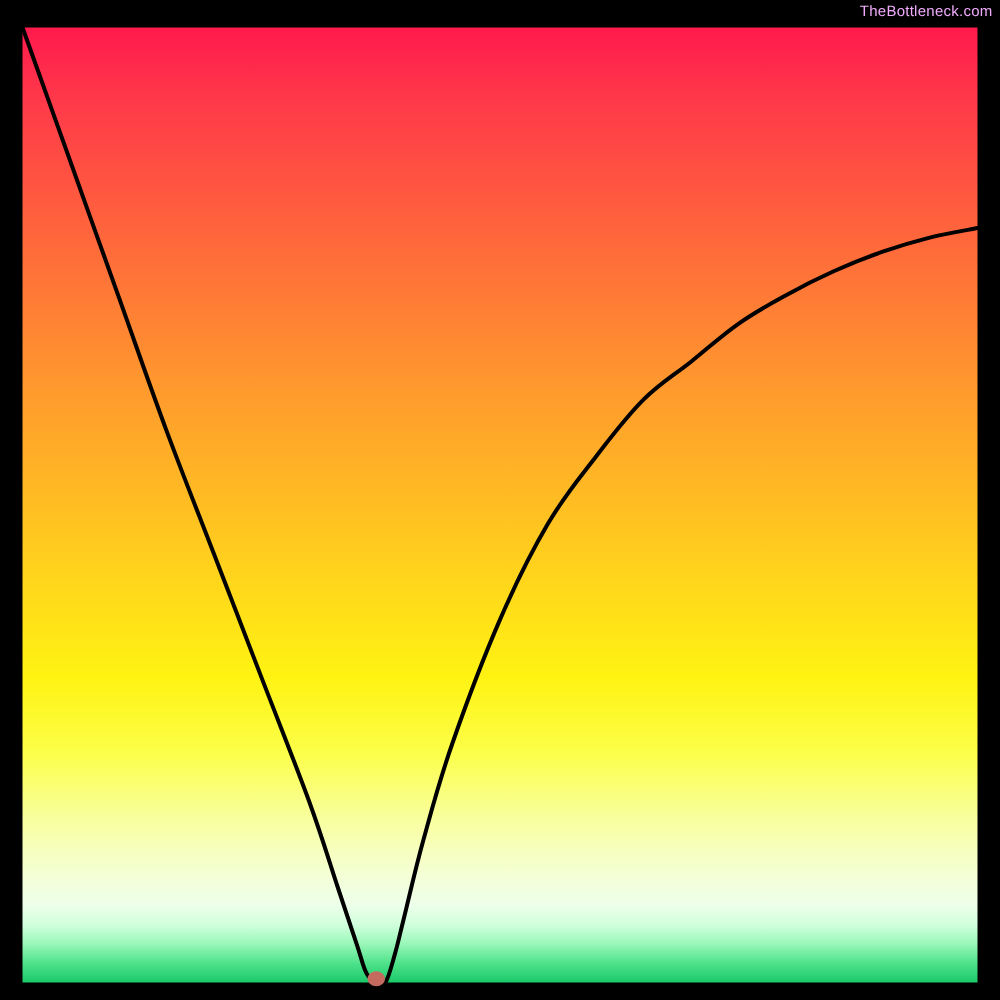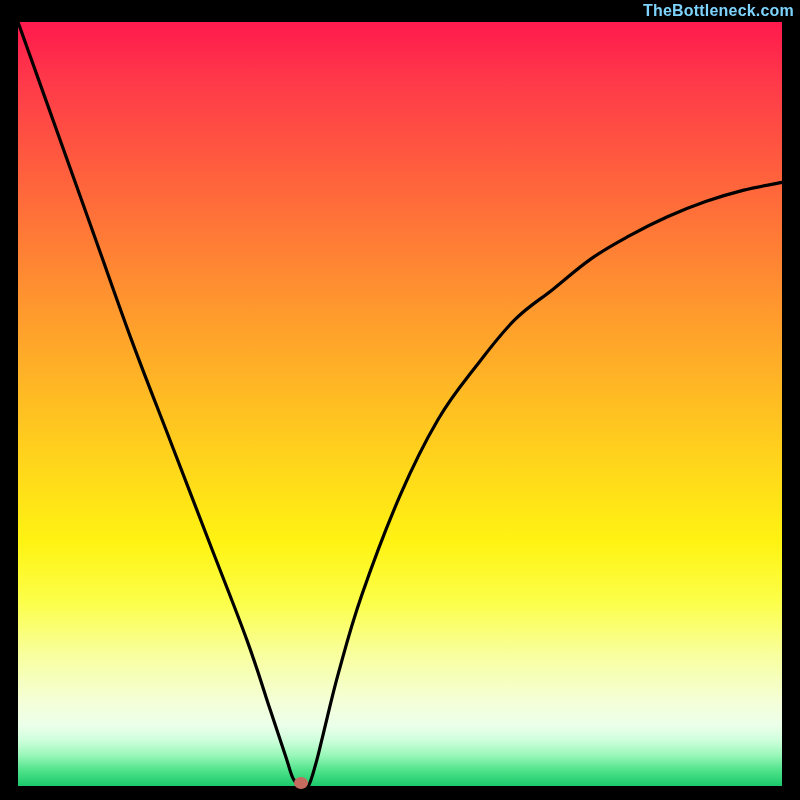--- a/index.html
+++ b/index.html
@@ -51,23 +51,23 @@
     left: 0;
     top: 0;
     width: 764px;
     height: 764px;
     overflow: visible;
   }
   .watermark {
     position: absolute;
     top: 2px;
     right: 6px;
-    color: #7dd3fc;
-    font-size: 16px;
-    font-weight: 700;
+    color: #f0abfc;
+    font-size: 12px;
+    font-weight: 400;
     letter-spacing: 0.2px;
     user-select: none;
   }
   .min-dot {
     position: absolute;
     width: 14px;
     height: 12px;
     background: #c46a5e;
     border-radius: 50%;
     transform: translate(-50%, -50%);

